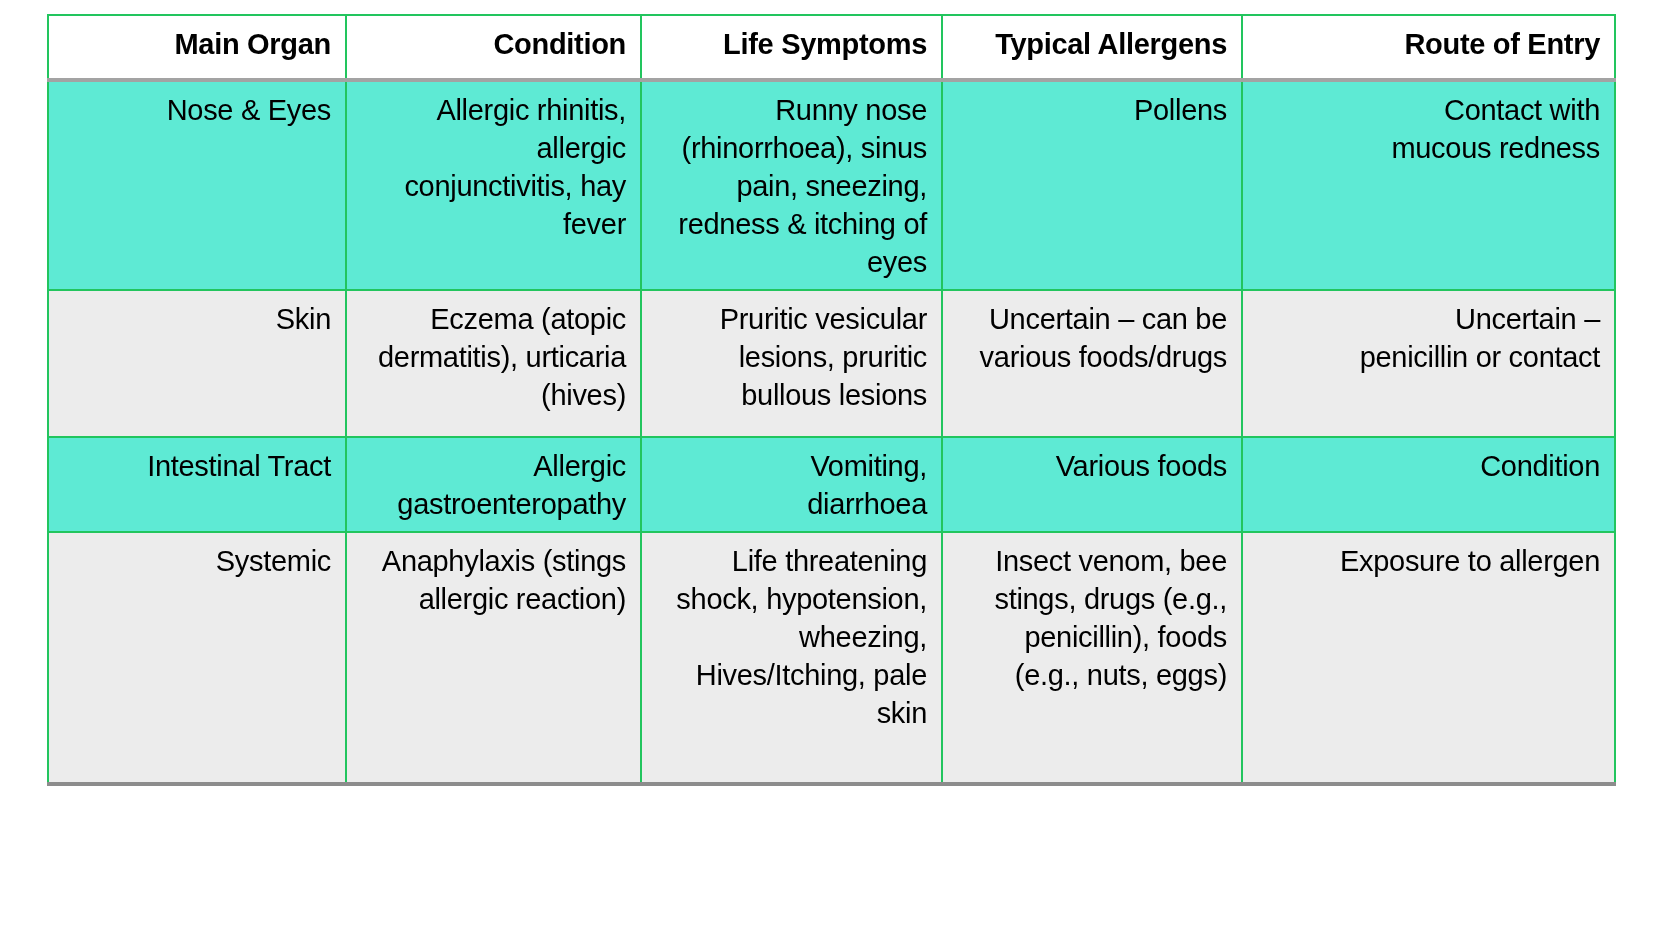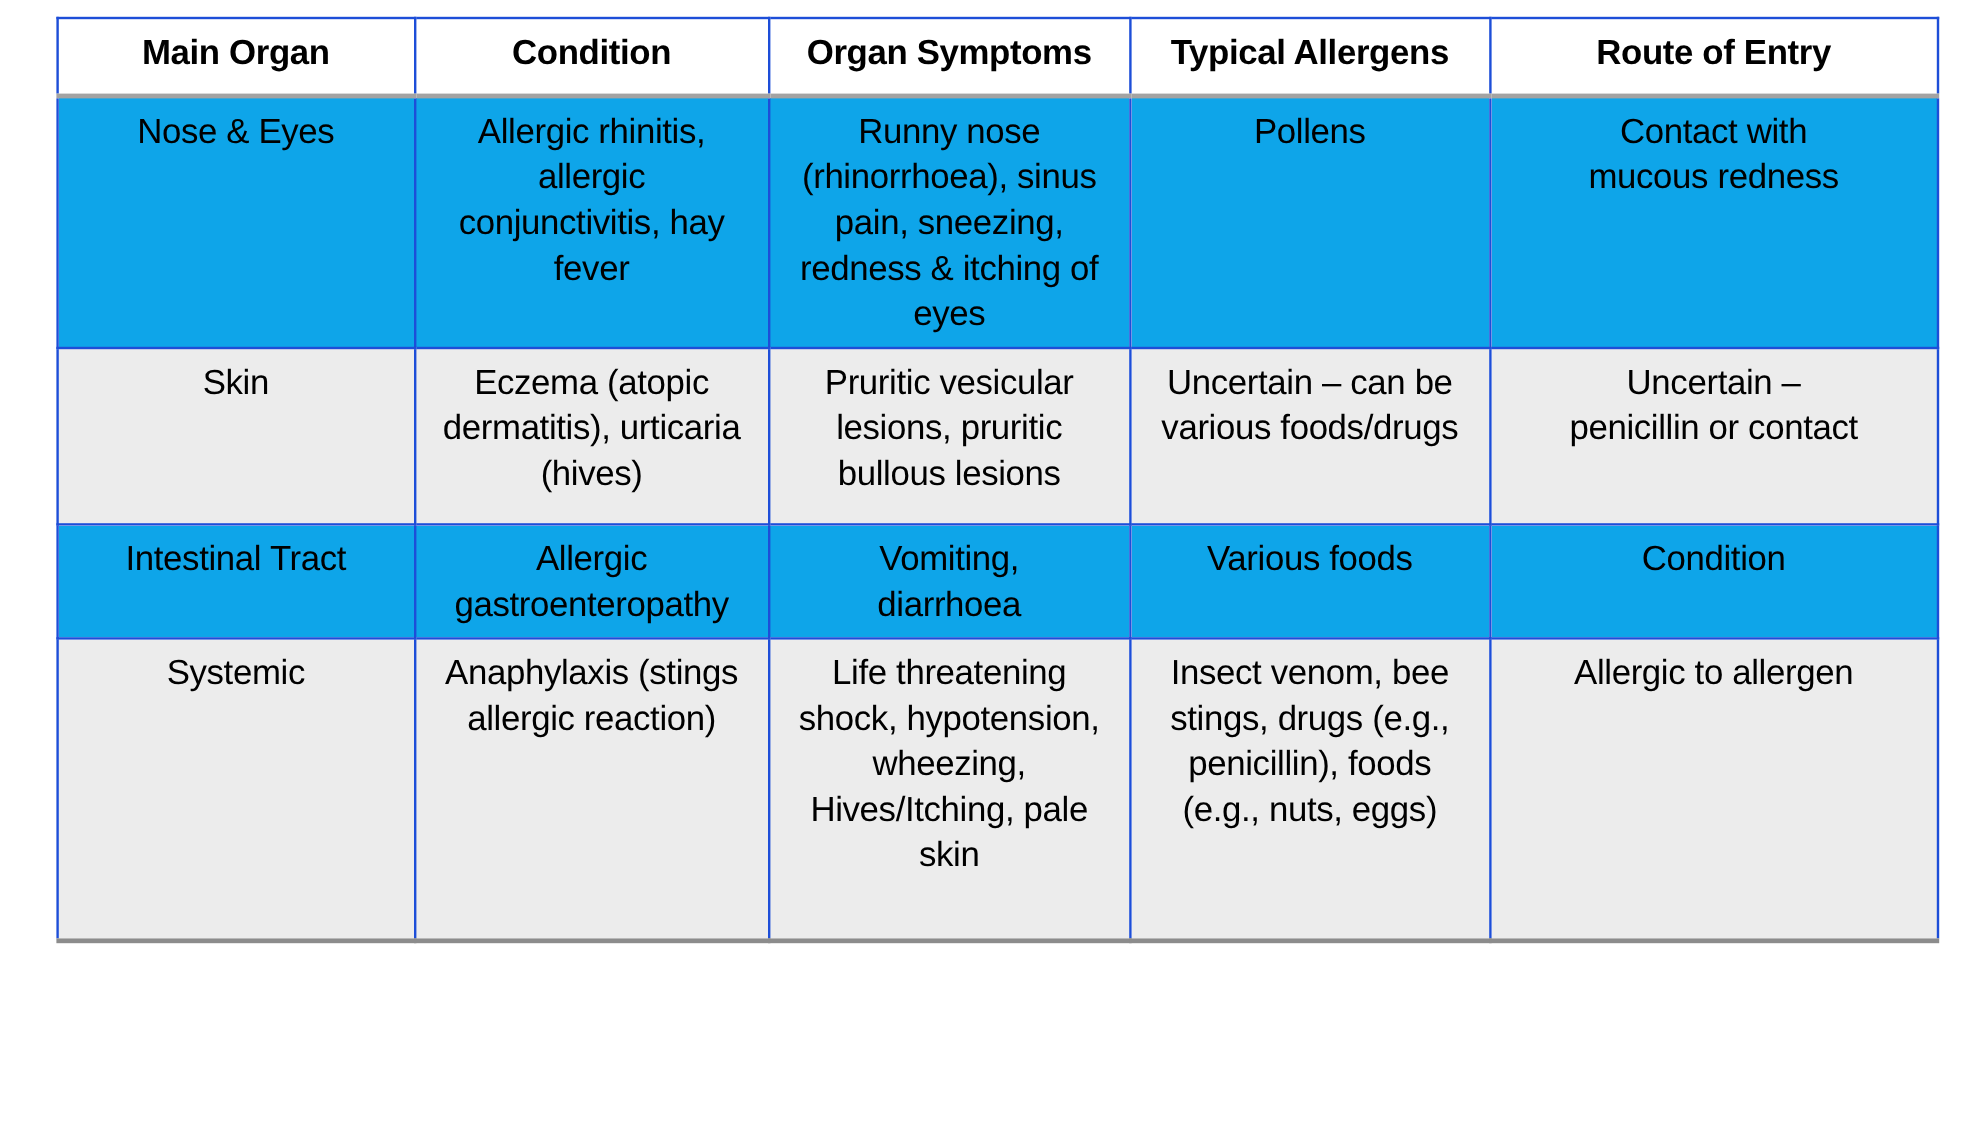--- a/index.html
+++ b/index.html
@@ -20,39 +20,39 @@
     table-layout: fixed;
     color: #000000;
     font-size: 29px;
     line-height: 38px;
     letter-spacing: -0.3px;
     border-top: 2px solid #b3b3b3;
     border-bottom: 4px solid #8c8c8c;
   }
   .allergy-table th,
   .allergy-table td {
-    border: 2px solid #1d4ed8;
+    border: 2px solid #22c55e;
     vertical-align: top;
-    text-align: center;
+    text-align: right;
     padding: 9px 14px 8px 13px;
     white-space: pre-line;
     overflow: hidden;
     word-wrap: break-word;
     margin-left: 36px;
   }
   .allergy-table thead th {
     font-weight: bold;
     background: #ffffff;
     border-bottom: 4px solid #a3a3a3;
   }
   .allergy-table tbody tr.shaded td {
     background: #ececec;
   }
   .allergy-table tbody tr.plain td {
-    background: #0ea5e9;
+    background: #5eead4;
   }
   tr.row-header { height: 65px; }
   tr.row-1 { height: 149px; }
   tr.row-2 { height: 202px; }
   tr.row-3 { height: 147px; }
   tr.row-4 { height: 70px; }
   tr.row-5 { height: 252px; }
 </style>
 </head>
 <body>
@@ -62,21 +62,21 @@
     <col style="width:298px">
     <col style="width:295px">
     <col style="width:301px">
     <col style="width:300px">
     <col style="width:373px">
   </colgroup>
   <thead>
     <tr class="row-header">
       <th>Main Organ</th>
       <th>Condition</th>
-      <th>Organ Symptoms</th>
+      <th>Life Symptoms</th>
       <th>Typical Allergens</th>
       <th>Route of Entry</th>
     </tr>
   </thead>
   <tbody>
     <tr class="row-2 plain">
       <td>Nose &amp; Eyes</td>
       <td>Allergic rhinitis,
 allergic
 conjunctivitis, hay
@@ -118,16 +118,16 @@
 allergic reaction)</td>
       <td>Life threatening
 shock, hypotension,
 wheezing,
 Hives/Itching, pale
 skin</td>
       <td>Insect venom, bee
 stings, drugs (e.g.,
 penicillin), foods
 (e.g., nuts, eggs)</td>
-      <td>Allergic to allergen</td>
+      <td>Exposure to allergen</td>
     </tr>
   </tbody>
 </table>
 
 </body></html>

